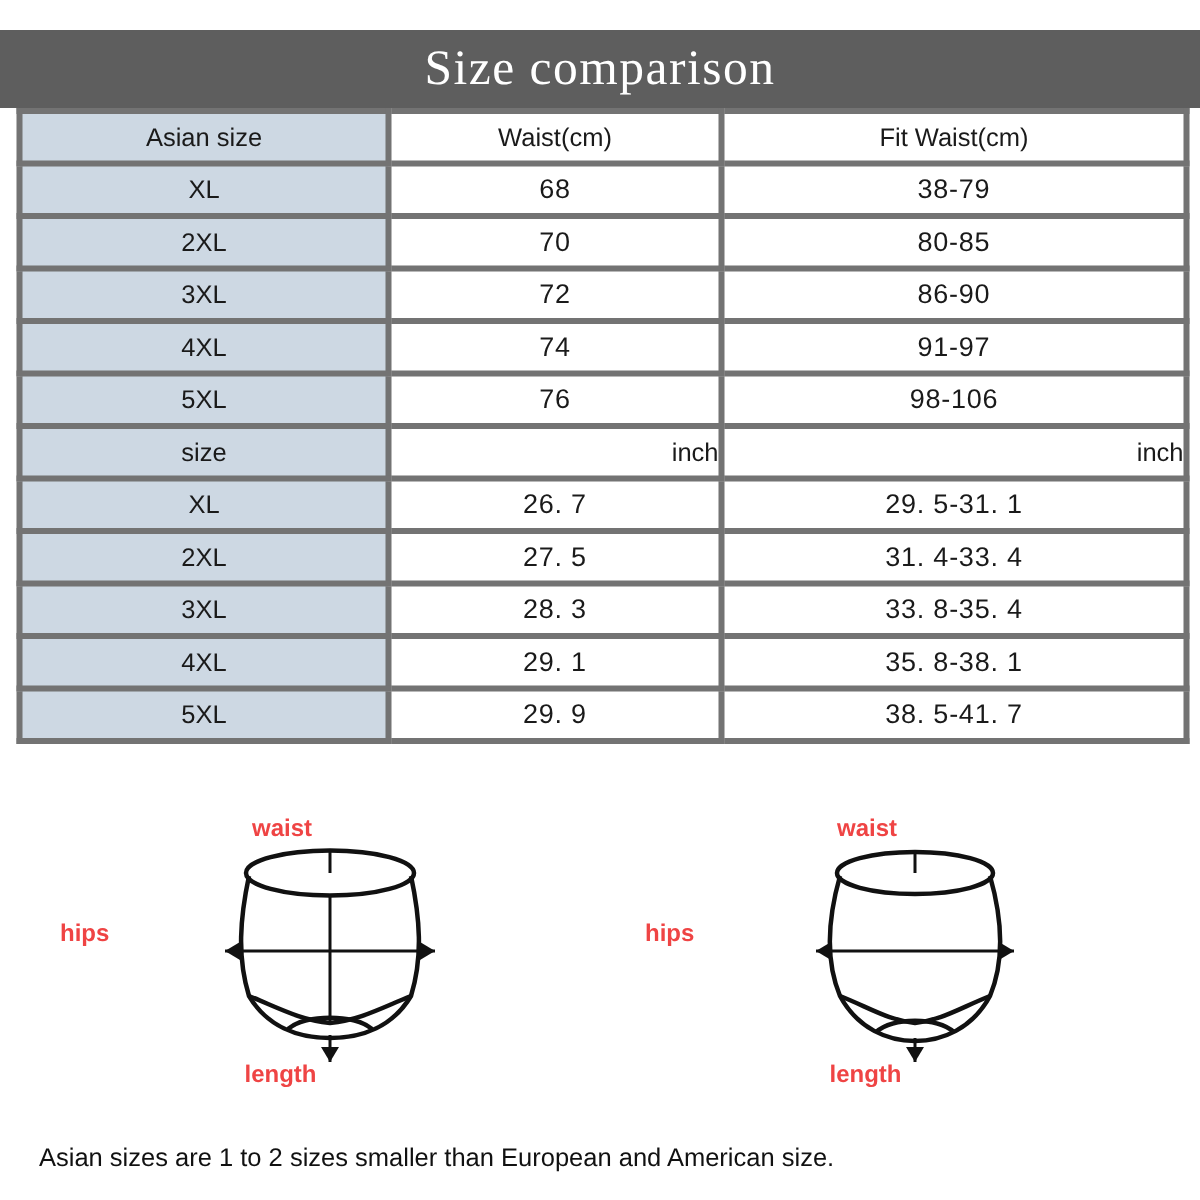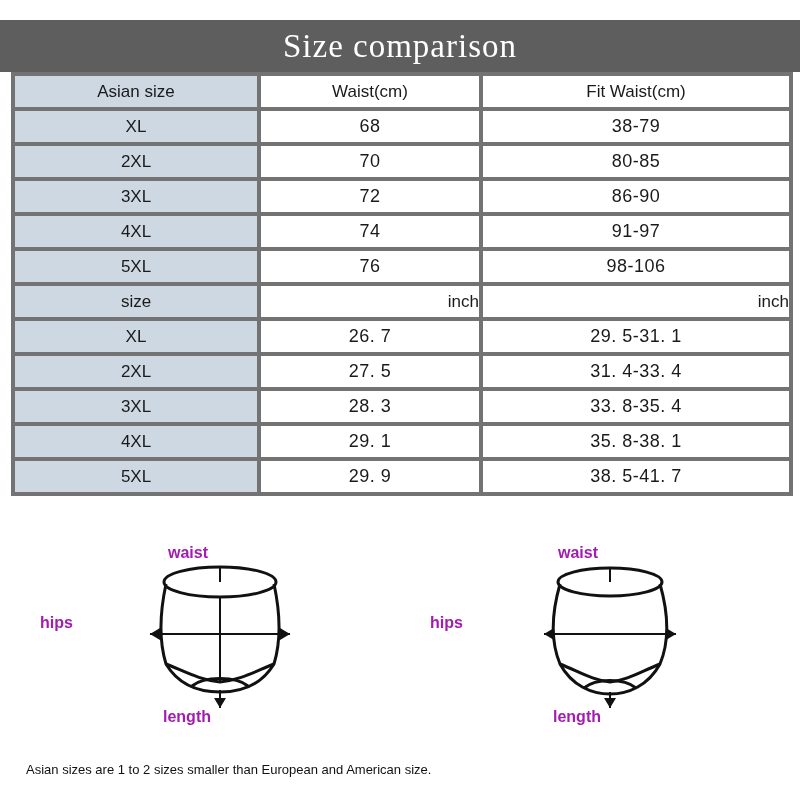--- a/index.html
+++ b/index.html
@@ -94,39 +94,39 @@
     top: 0;
     width: 400px; height: 245px;
   }
   .diagram.left { left: 0; }
   .diagram.right { left: 390px; }
 
   .lbl {
     position: absolute;
     font-size: 16px;
     font-weight: bold;
-    color: #a21caf;
+    color: #ef4444;
     font-family: "Liberation Sans", sans-serif;
     white-space: nowrap;
   }
   .lbl-waist { left: 168px; top: 44px; }
   .lbl-hips  { left: 40px;  top: 114px; }
   .lbl-length{ left: 163px; top: 208px; }
 
   .diagram .svg-wrap {
     position: absolute;
     left: 120px; top: 60px;
     width: 200px; height: 150px;
   }
 
   
   .footnote {
     position: absolute;
     left: 26px; top: 762px;
-    font-size: 13px;
+    font-size: 17px;
     color: #111;
     font-family: "Liberation Sans", sans-serif;
     white-space: nowrap;
   }
 </style>
 </head>
 <body>
 
 <div class="page">
 

